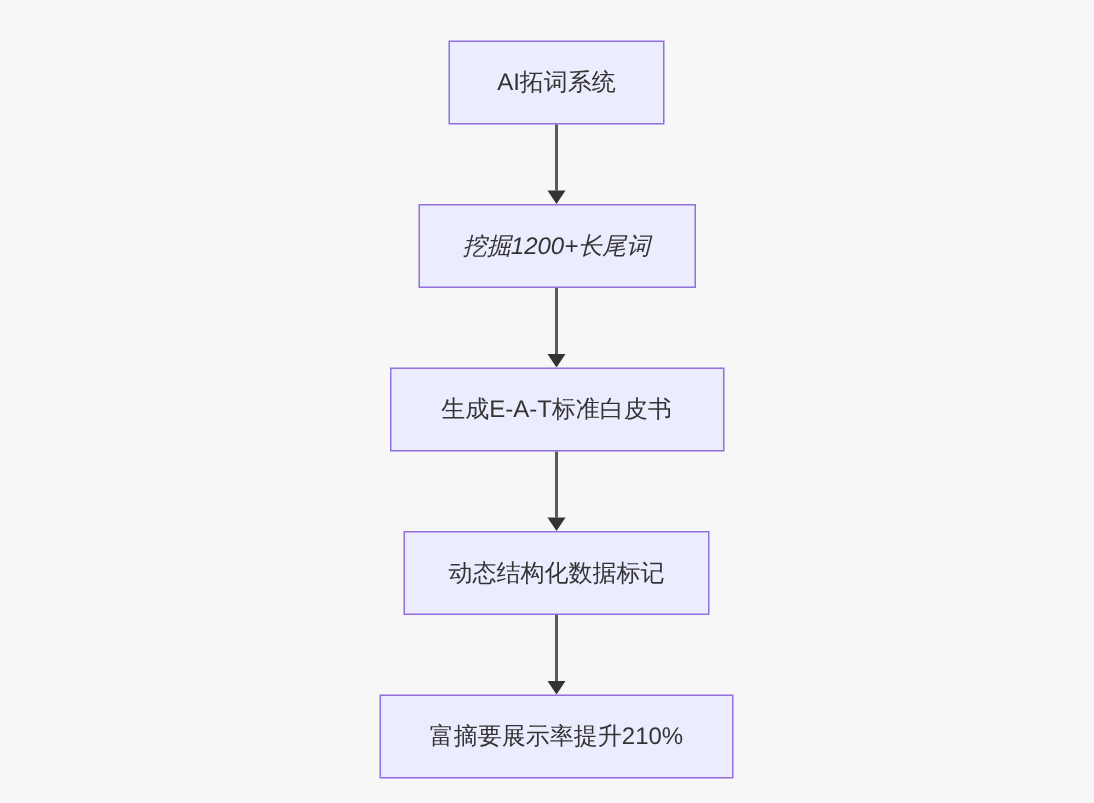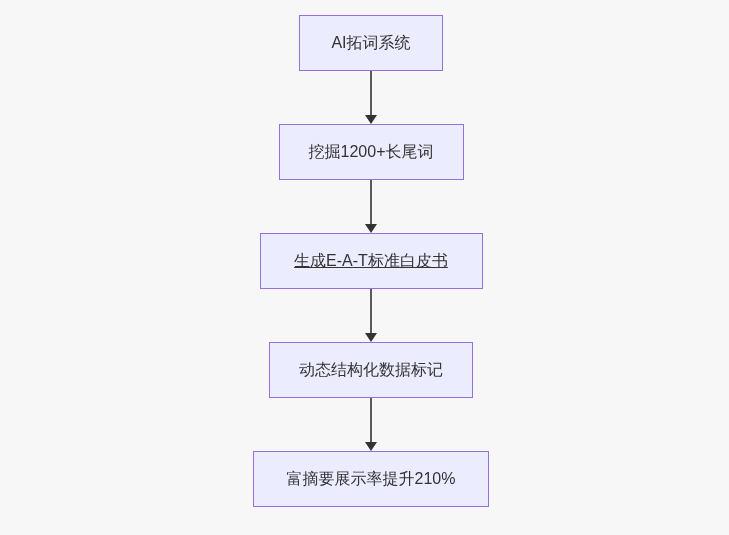--- a/index.html
+++ b/index.html
@@ -30,23 +30,23 @@
     border: 1px solid #9370db;
     color: #333333;
     font-size: 16px;
     display: flex;
     align-items: center;
     justify-content: center;
     white-space: nowrap;
     text-align: center;
   }
   
-  .node.n0 { width: 144px; }
-  .node.n1 { width: 185px; }
-  .node.n2 { width: 223px; text-decoration: underline; }
+  .node.n0 { width: 144px; margin-top: 12px; }
+  .node.n1 { width: 185px; font-style: italic; }
+  .node.n2 { width: 223px; }
   .node.n3 { width: 204px; }
   .node.n4 { width: 236px; }
   .connector {
     display: flex;
     flex-direction: column;
     align-items: center;
     height: 53px;
   }
   .connector .line {
     width: 2px;

